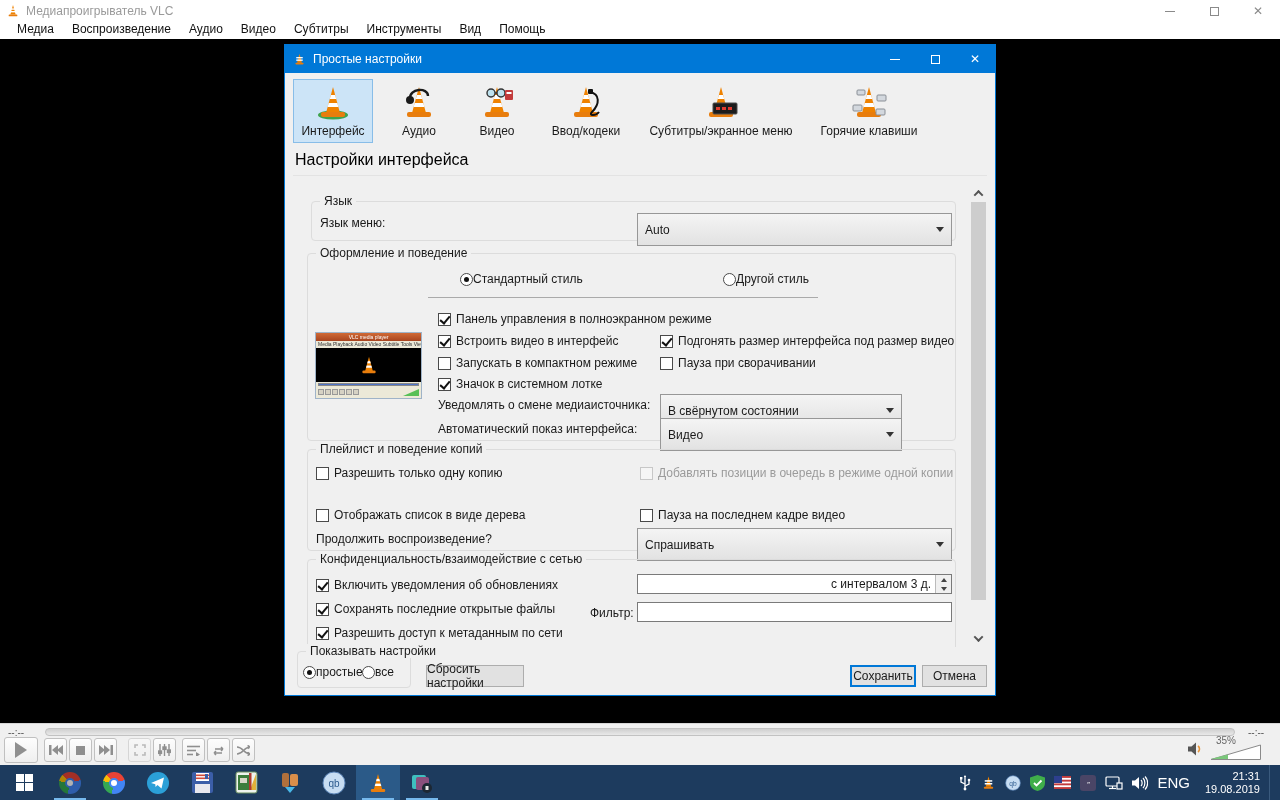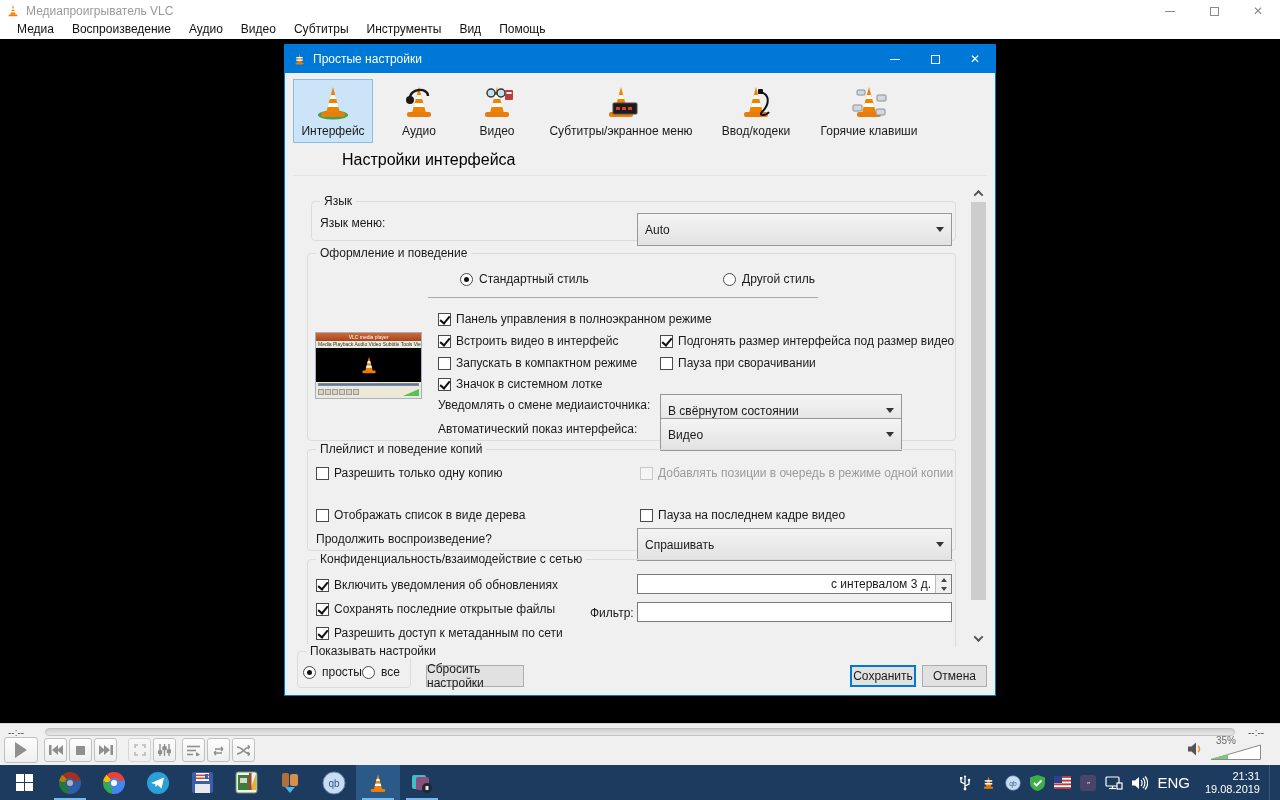--- a/index.html
+++ b/index.html
@@ -28,36 +28,36 @@
   .dlg-titlebar { left:0; top:0; width:710px; height:28px; background:#0078d7; color:#fff; display:flex; align-items:center; padding-left:8px; }
   .dlg-title-text { margin-left:7px; font-size:12px; }
   .dlg-btns { position:absolute; right:0; top:0; height:28px; display:flex; }
   .dwb { width:40px; height:28px; display:flex; align-items:center; justify-content:center; color:#fff; }
 
   .tabsbar { left:0; top:34px; width:710px; height:66px; display:flex; gap:14px; padding-left:8px; }
   .tab { height:64px; display:flex; flex-direction:column; align-items:center; justify-content:flex-start; padding-top:2px; border:1px solid transparent; }
   .tab .lbl { font-size:12px; margin-top:2px; white-space:nowrap; }
   .tab.selected { background:#cce4f7; border:1px solid #88bde8; }
 
-  .dlg-heading { left:10px; top:106px; font-size:16px; color:#000;margin-left:47px; }
+  .dlg-heading { left:10px; top:106px; font-size:16px; color:#000; }
   .dlg-heading-sep { left:8px; top:130px; width:694px; height:1px; background:#e3e3e3; }
 
   .content { left:0; top:140px; width:684px; height:462px; overflow:hidden; }
 
   .group { position:absolute; border:1px solid #dcdcdc; border-radius:4px; }
   .legend { position:absolute; top:-8px; left:8px; background:#f0f0f0; padding:0 4px; font-size:12px; white-space:nowrap; }
 
   
   .cb { position:absolute; display:flex; align-items:center; gap:5px; white-space:nowrap; }
   .cb .box { width:13px; height:13px; background:#fff; border:1px solid #4a4a4a; position:relative; flex:none; }
   .cb.checked .box::after { content:""; position:absolute; left:3px; top:0px; width:4px; height:8px; border:solid #111; border-width:0 2px 2px 0; transform:rotate(40deg); }
   .cb.disabled { color:#9b9b9b; }
   .cb.disabled .box { border-color:#c7c7c7; background:#f5f5f5; }
 
-  .rb { position:absolute; display:flex; align-items:center; gap:6px; white-space:nowrap; }
+  .rb { position:absolute; display:flex; align-items:center; white-space:nowrap; }
   .rb .dot { width:13px; height:13px; border:1px solid #4a4a4a; border-radius:50%; background:#fff; position:relative; flex:none; }
   .rb.selected .dot::after { content:""; position:absolute; inset:3px; background:#111; border-radius:50%; }
 
   .dd { position:absolute; height:33px; background:linear-gradient(#f4f4f4,#e2e2e2); border:1px solid #979797; display:flex; align-items:center; justify-content:space-between; padding:0 7px; }
   .dd .arr { width:0; height:0; border-left:4px solid transparent; border-right:4px solid transparent; border-top:5px solid #333; }
 
   .txt { position:absolute; height:20px; background:#fff; border:1px solid #7a7a7a; display:flex; align-items:center; padding:0 5px; }
   .spin { position:absolute; height:20px; background:#fff; border:1px solid #7a7a7a; display:flex; align-items:stretch; }
   .spin .val { flex:1; display:flex; align-items:center; justify-content:flex-end; padding-right:4px; }
   .spin .btns { width:16px; border-left:1px solid #bbb; display:flex; flex-direction:column; }
@@ -205,37 +205,37 @@
         <svg width="40" height="40" viewBox="0 0 40 40">
           <use href="#cone-g"></use>
           <circle cx="14" cy="11" r="4" fill="#bfe3ef" stroke="#333" stroke-width="1.4"></circle>
           <circle cx="24" cy="11" r="4" fill="#bfe3ef" stroke="#333" stroke-width="1.4"></circle>
           <line x1="18" y1="11" x2="20" y2="11" stroke="#333" stroke-width="1.4"></line>
           <rect x="28" y="8" width="8" height="10" rx="1" fill="#c23b3b"></rect>
             <rect x="29.5" y="10" width="5" height="2" fill="#fff"></rect>
         </svg>
         <span class="lbl">Видео</span>
       </div>
+      <div class="tab" style="width:86px">
+        <svg width="40" height="40" viewBox="0 0 40 40">
+          <use href="#cone-g"></use>
+          <path d="M24,10 C34,12 34,22 26,30 C22,34 30,34 33,30" stroke="#111" stroke-width="2" fill="none"></path>
+          <rect x="22" y="7" width="5" height="5" rx="1" fill="#111"></rect>
+        </svg>
+        <span class="lbl">Ввод/кодеки</span>
+      </div>
       <div class="tab" style="width:156px">
         <svg width="40" height="40" viewBox="0 0 40 40">
           <use href="#cone-g"></use>
           <rect x="12" y="21" width="24" height="11" rx="1" fill="#1c1c1c" stroke="#4d4d4d"></rect>
           <rect x="15" y="25" width="4" height="3" fill="#e03b2f"></rect>
             <rect x="21" y="25" width="4" height="3" fill="#e03b2f"></rect>
             <rect x="27" y="25" width="4" height="3" fill="#e03b2f"></rect>
         </svg>
         <span class="lbl">Субтитры/экранное меню</span>
-      </div>
-      <div class="tab" style="width:86px">
-        <svg width="40" height="40" viewBox="0 0 40 40">
-          <use href="#cone-g"></use>
-          <path d="M24,10 C34,12 34,22 26,30 C22,34 30,34 33,30" stroke="#111" stroke-width="2" fill="none"></path>
-          <rect x="22" y="7" width="5" height="5" rx="1" fill="#111"></rect>
-        </svg>
-        <span class="lbl">Ввод/кодеки</span>
       </div>
       <div class="tab" style="width:112px">
         <svg width="40" height="40" viewBox="0 0 40 40">
           <use href="#cone-g"></use>
           <rect x="4" y="23" width="9" height="6" rx="1" fill="#d3d8de" stroke="#8a8f96"></rect>
           <rect x="28" y="13" width="9" height="6" rx="1" fill="#d3d8de" stroke="#8a8f96"></rect>
           <rect x="27" y="27" width="9" height="6" rx="1" fill="#d3d8de" stroke="#8a8f96"></rect>
           <rect x="8" y="8" width="8" height="5" rx="1" fill="#d3d8de" stroke="#8a8f96"></rect>
         </svg>
         <span class="lbl">Горячие клавиши</span>

